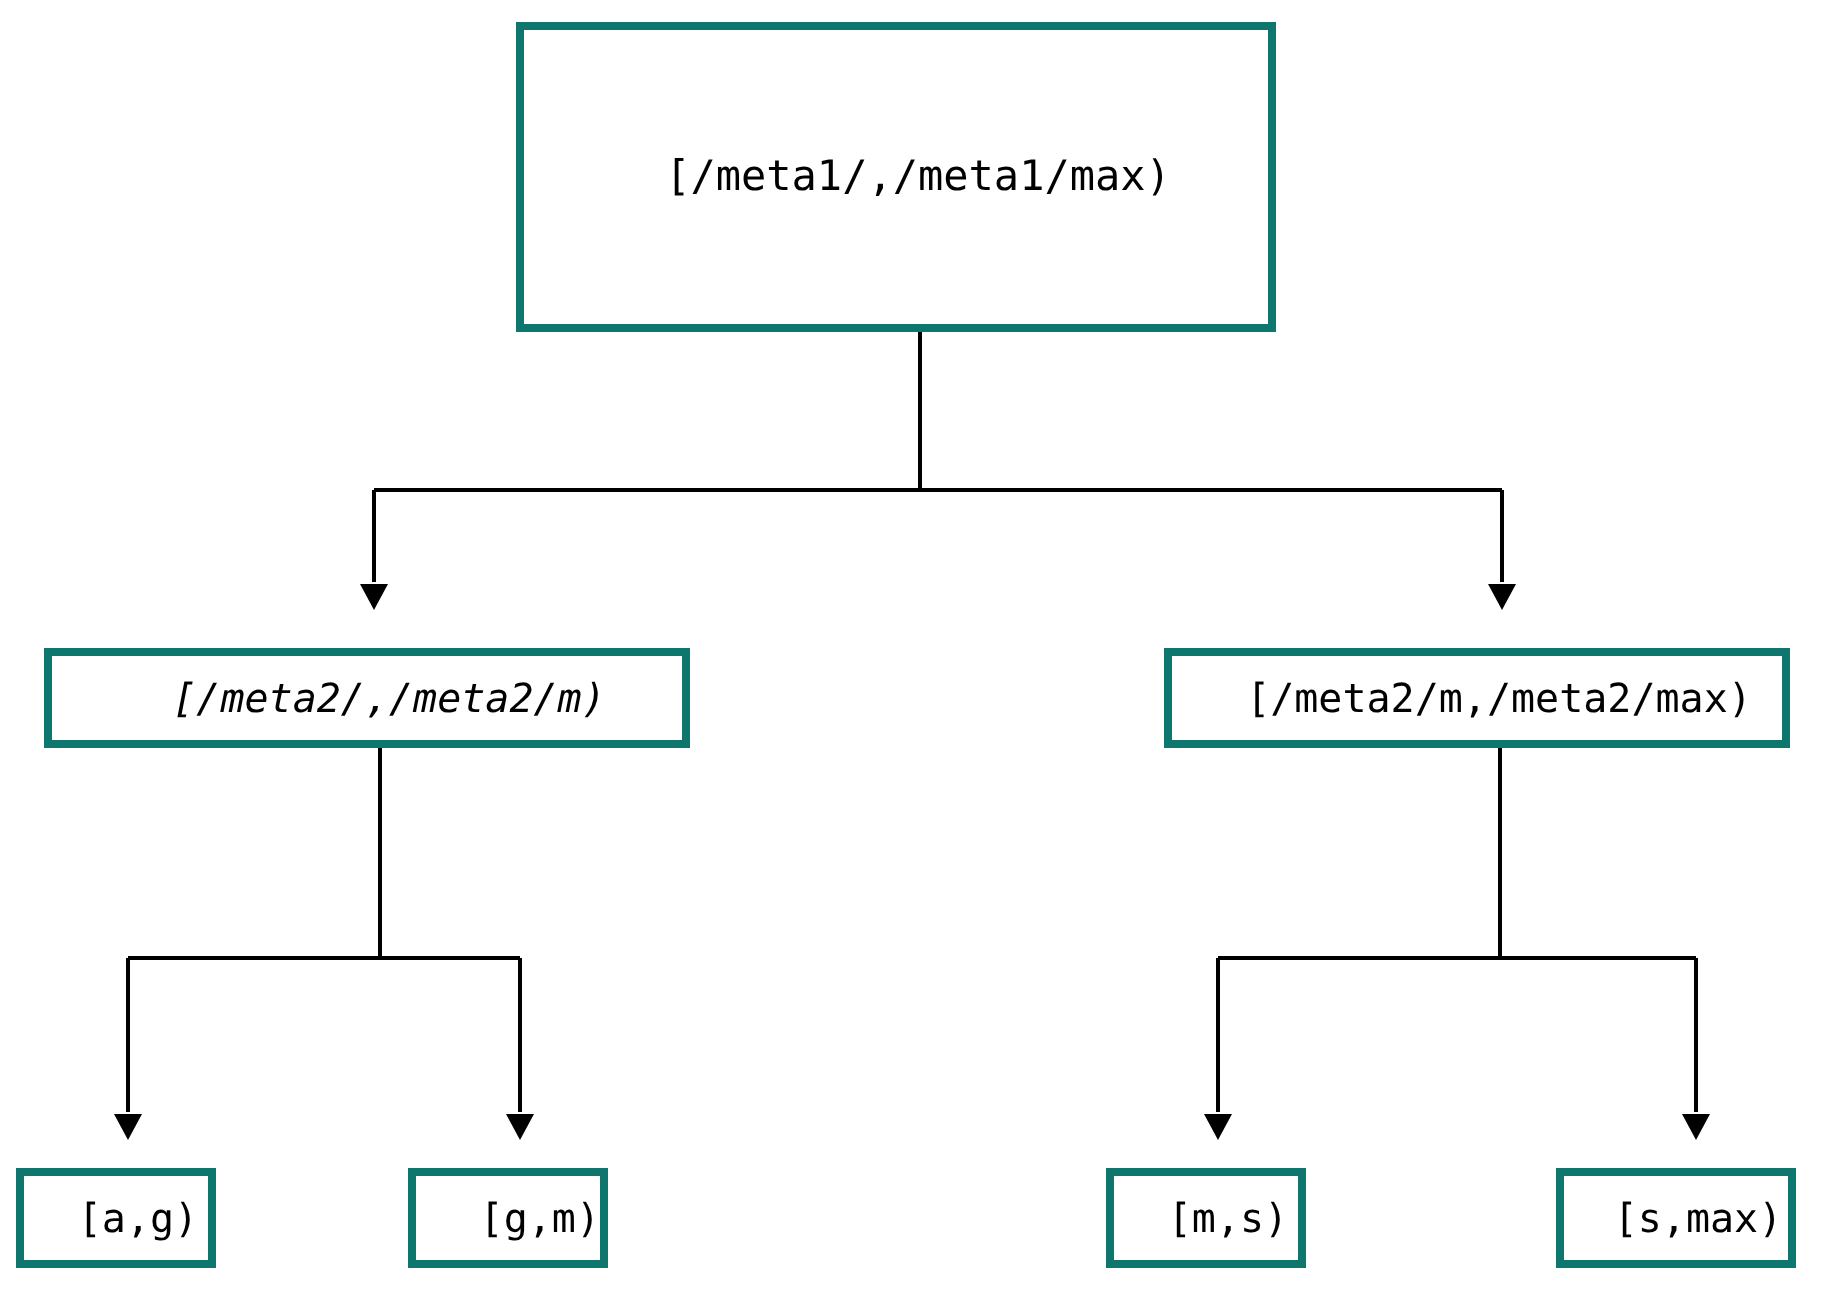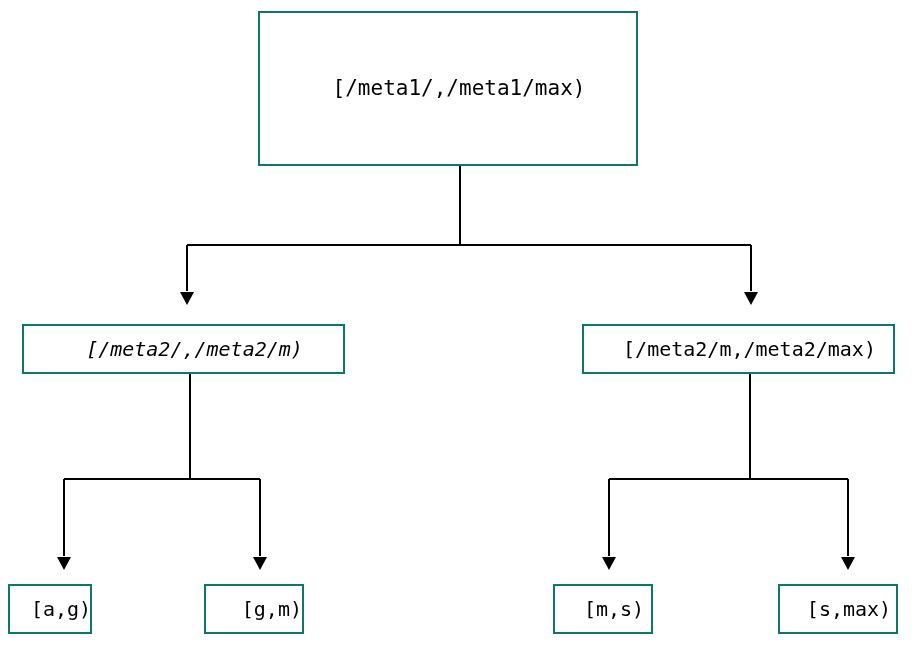--- a/index.html
+++ b/index.html
@@ -22,21 +22,21 @@
     position: absolute;
     left: 0;
     top: 0;
     width: 912px;
     height: 652px;
   }
   .node-box {
     position: absolute;
     box-sizing: border-box;
     background: #ffffff;
-    border: 2px solid #0f766e;
+    border: 4px solid #0f766e;
     display: flex;
     align-items: center;
     justify-content: center;
     z-index: 2;
     padding-left: 22px;
   }
   .node-label {
     font-family: "DejaVu Sans Mono", "Liberation Mono", monospace;
     color: #000000;
     white-space: pre;
@@ -64,21 +64,21 @@
     top: 324px;
     width: 313px;
     height: 50px;
   }
   #node-mid-left .node-label,
   #node-mid-right .node-label { font-size: 20px; }
   
   #node-leaf-0 {
     left: 8px;
     top: 584px;
-    width: 84px;
+    width: 100px;
     height: 50px;
   }
   #node-leaf-1 {
     left: 204px;
     top: 584px;
     width: 100px;
     height: 50px;
     justify-content: flex-end;
   }
   #node-leaf-2 {

